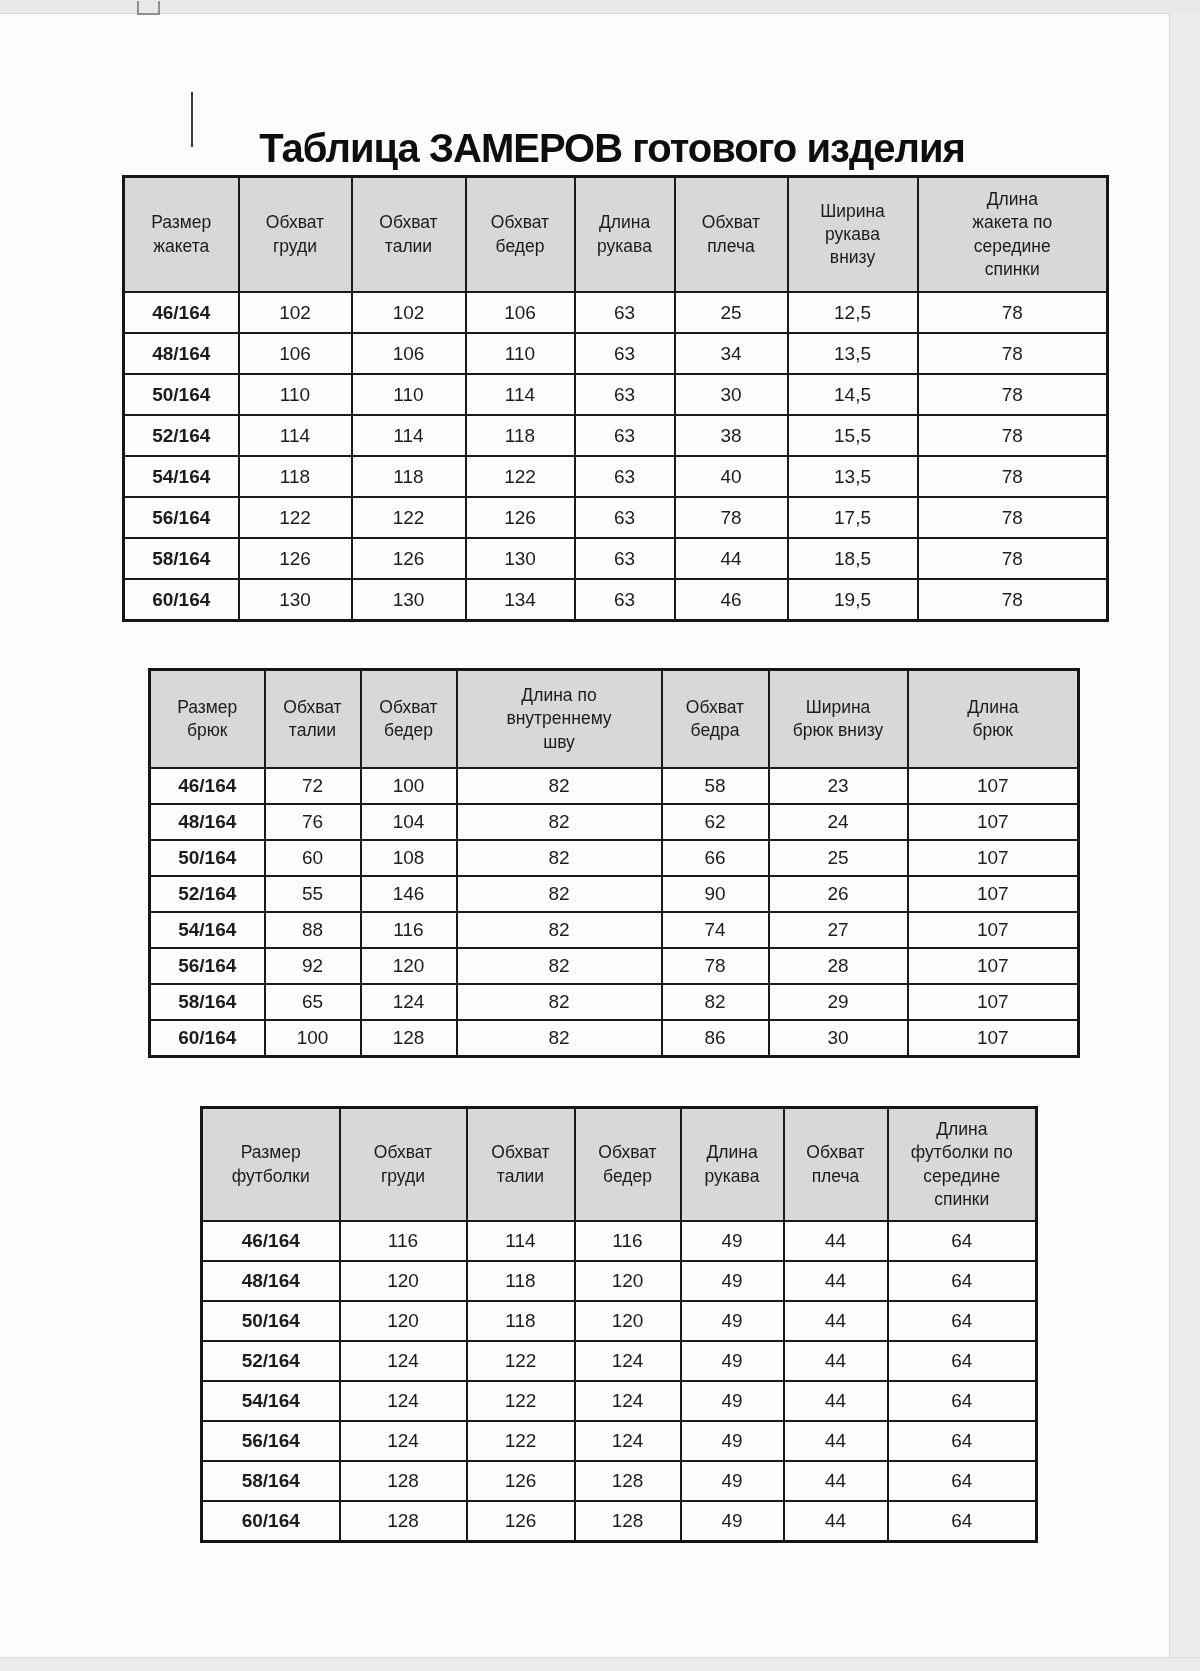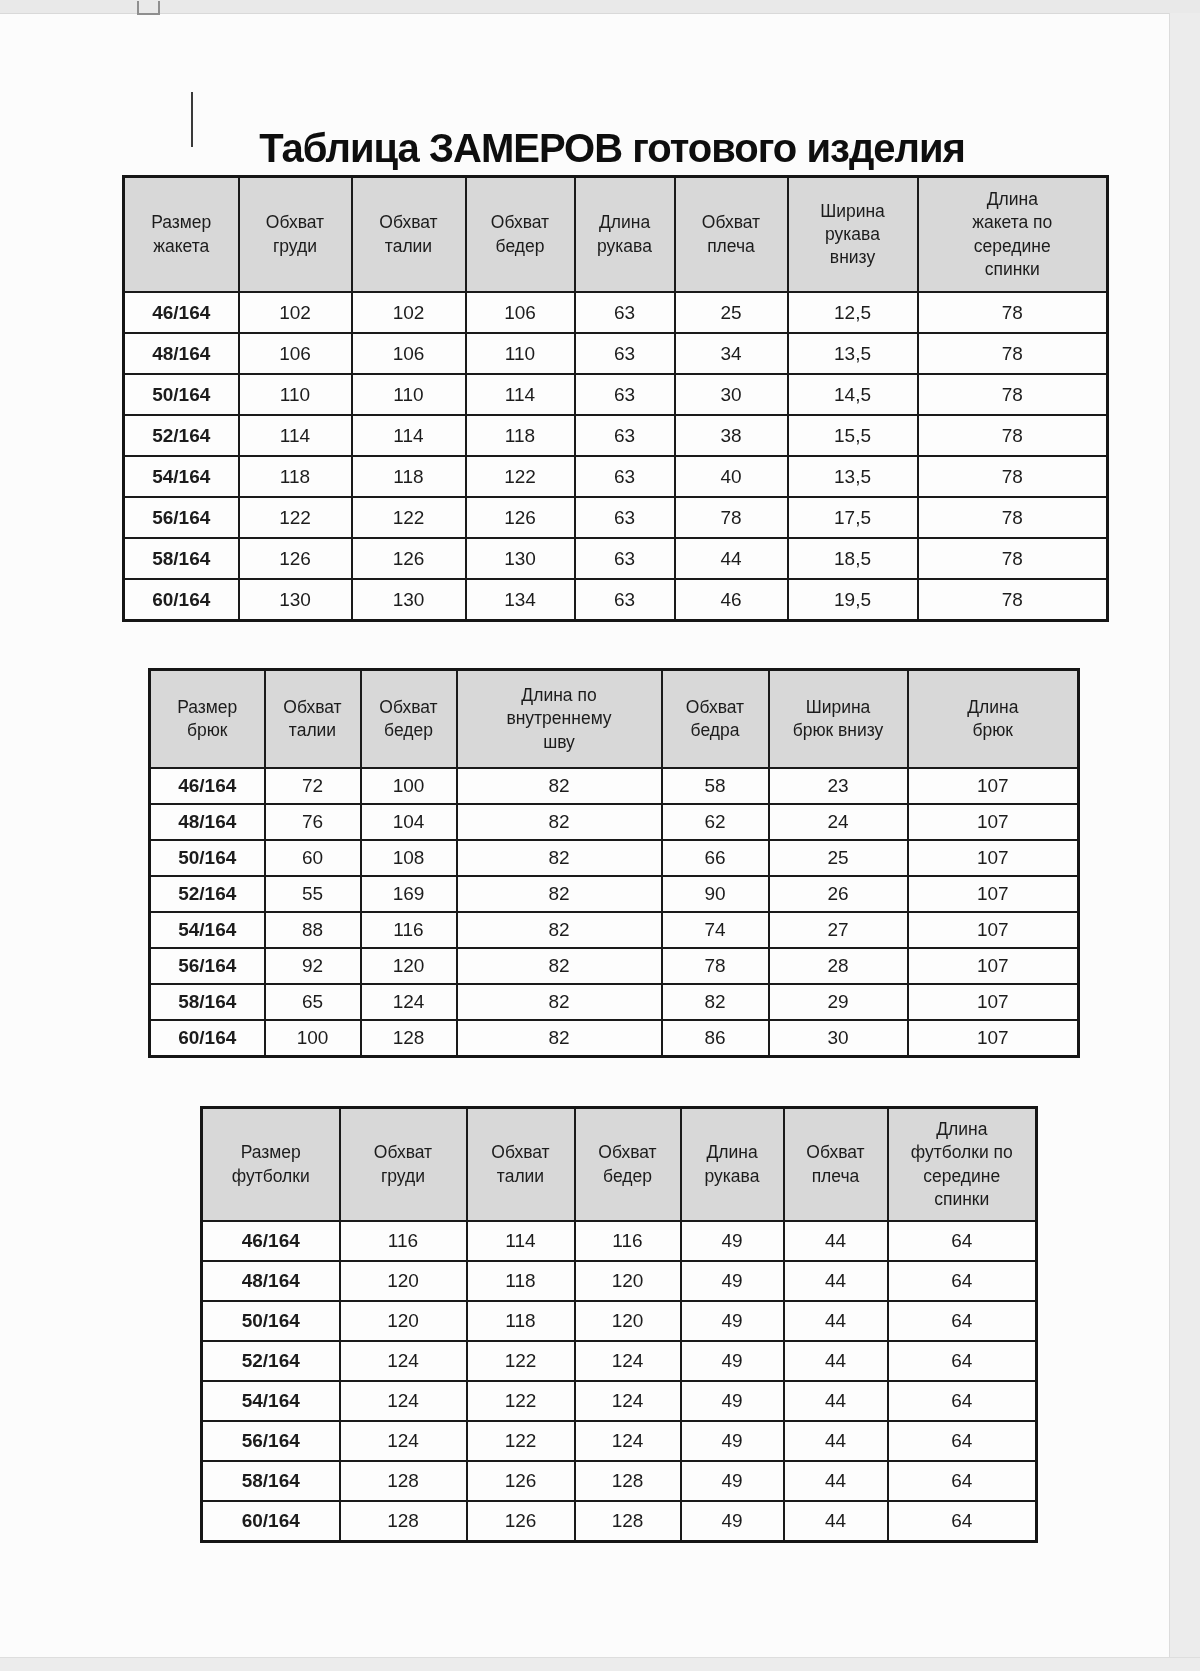--- a/index.html
+++ b/index.html
@@ -229,21 +229,21 @@
           <td>60</td>
           <td>108</td>
           <td>82</td>
           <td>66</td>
           <td>25</td>
           <td>107</td>
         </tr>
         <tr>
           <td class="size">52/164</td>
           <td>55</td>
-          <td>169</td>
+          <td>146</td>
           <td>82</td>
           <td>90</td>
           <td>26</td>
           <td>107</td>
         </tr>
         <tr>
           <td class="size">54/164</td>
           <td>88</td>
           <td>116</td>
           <td>82</td>

